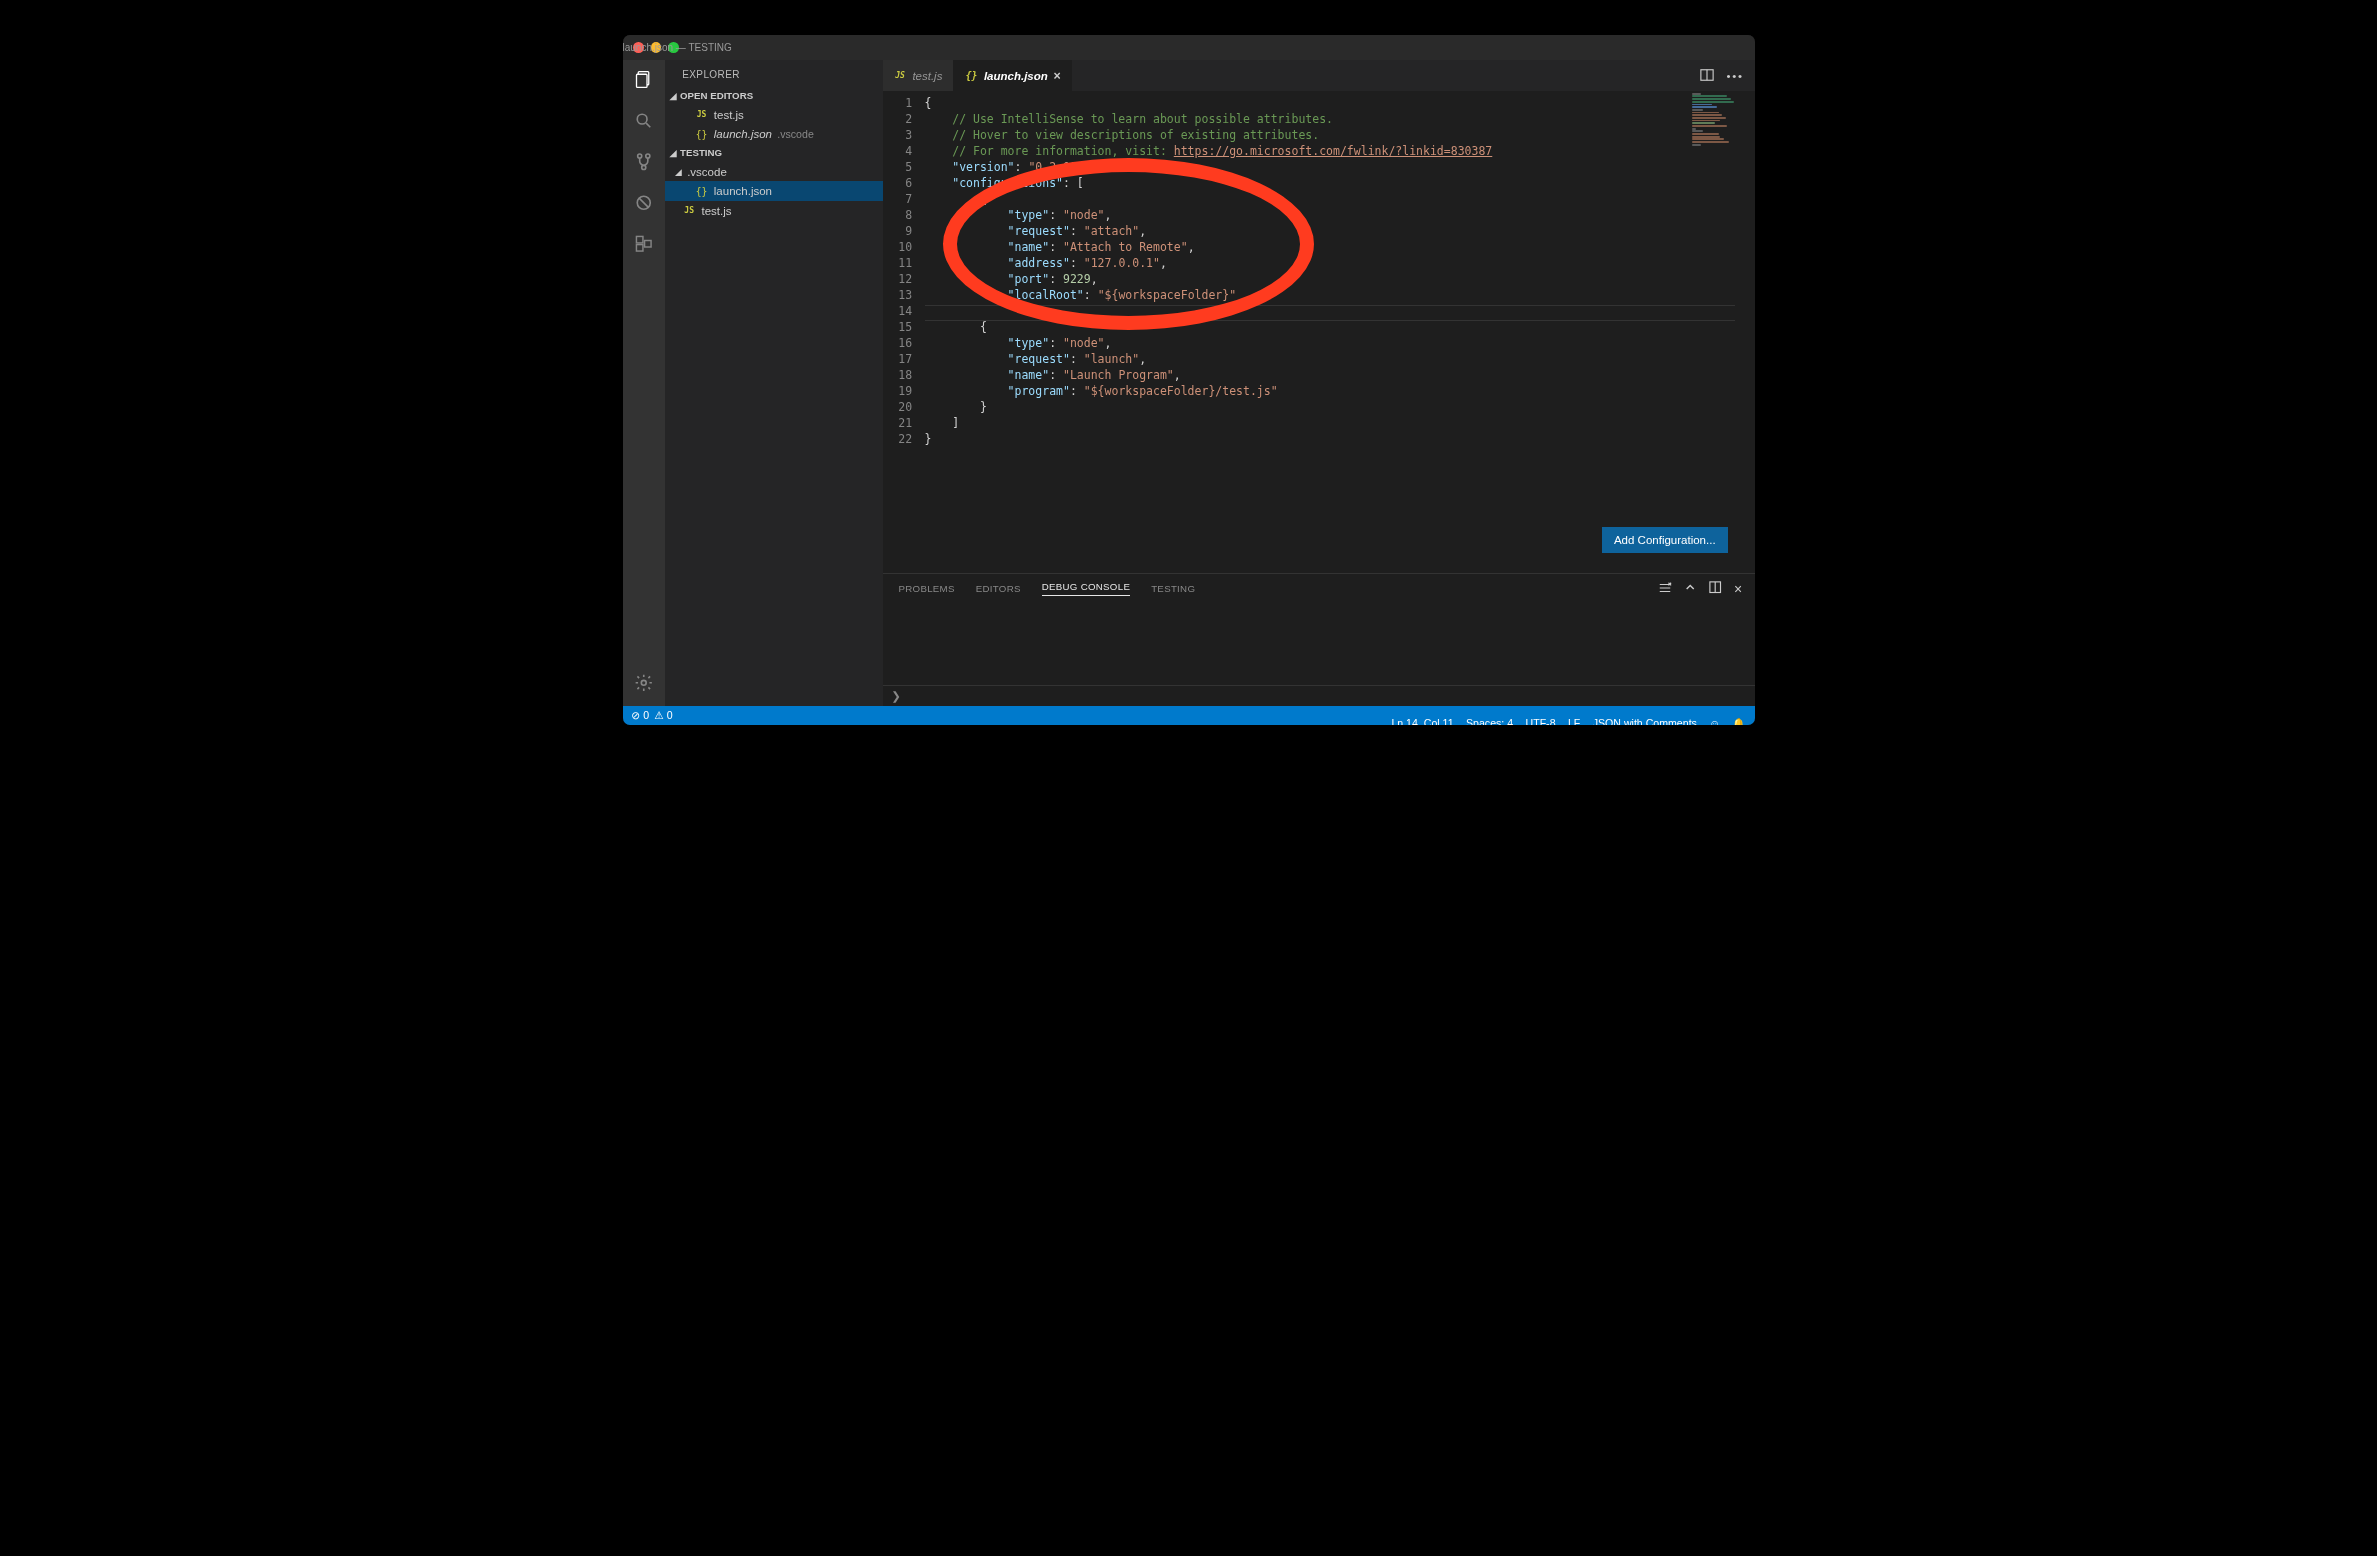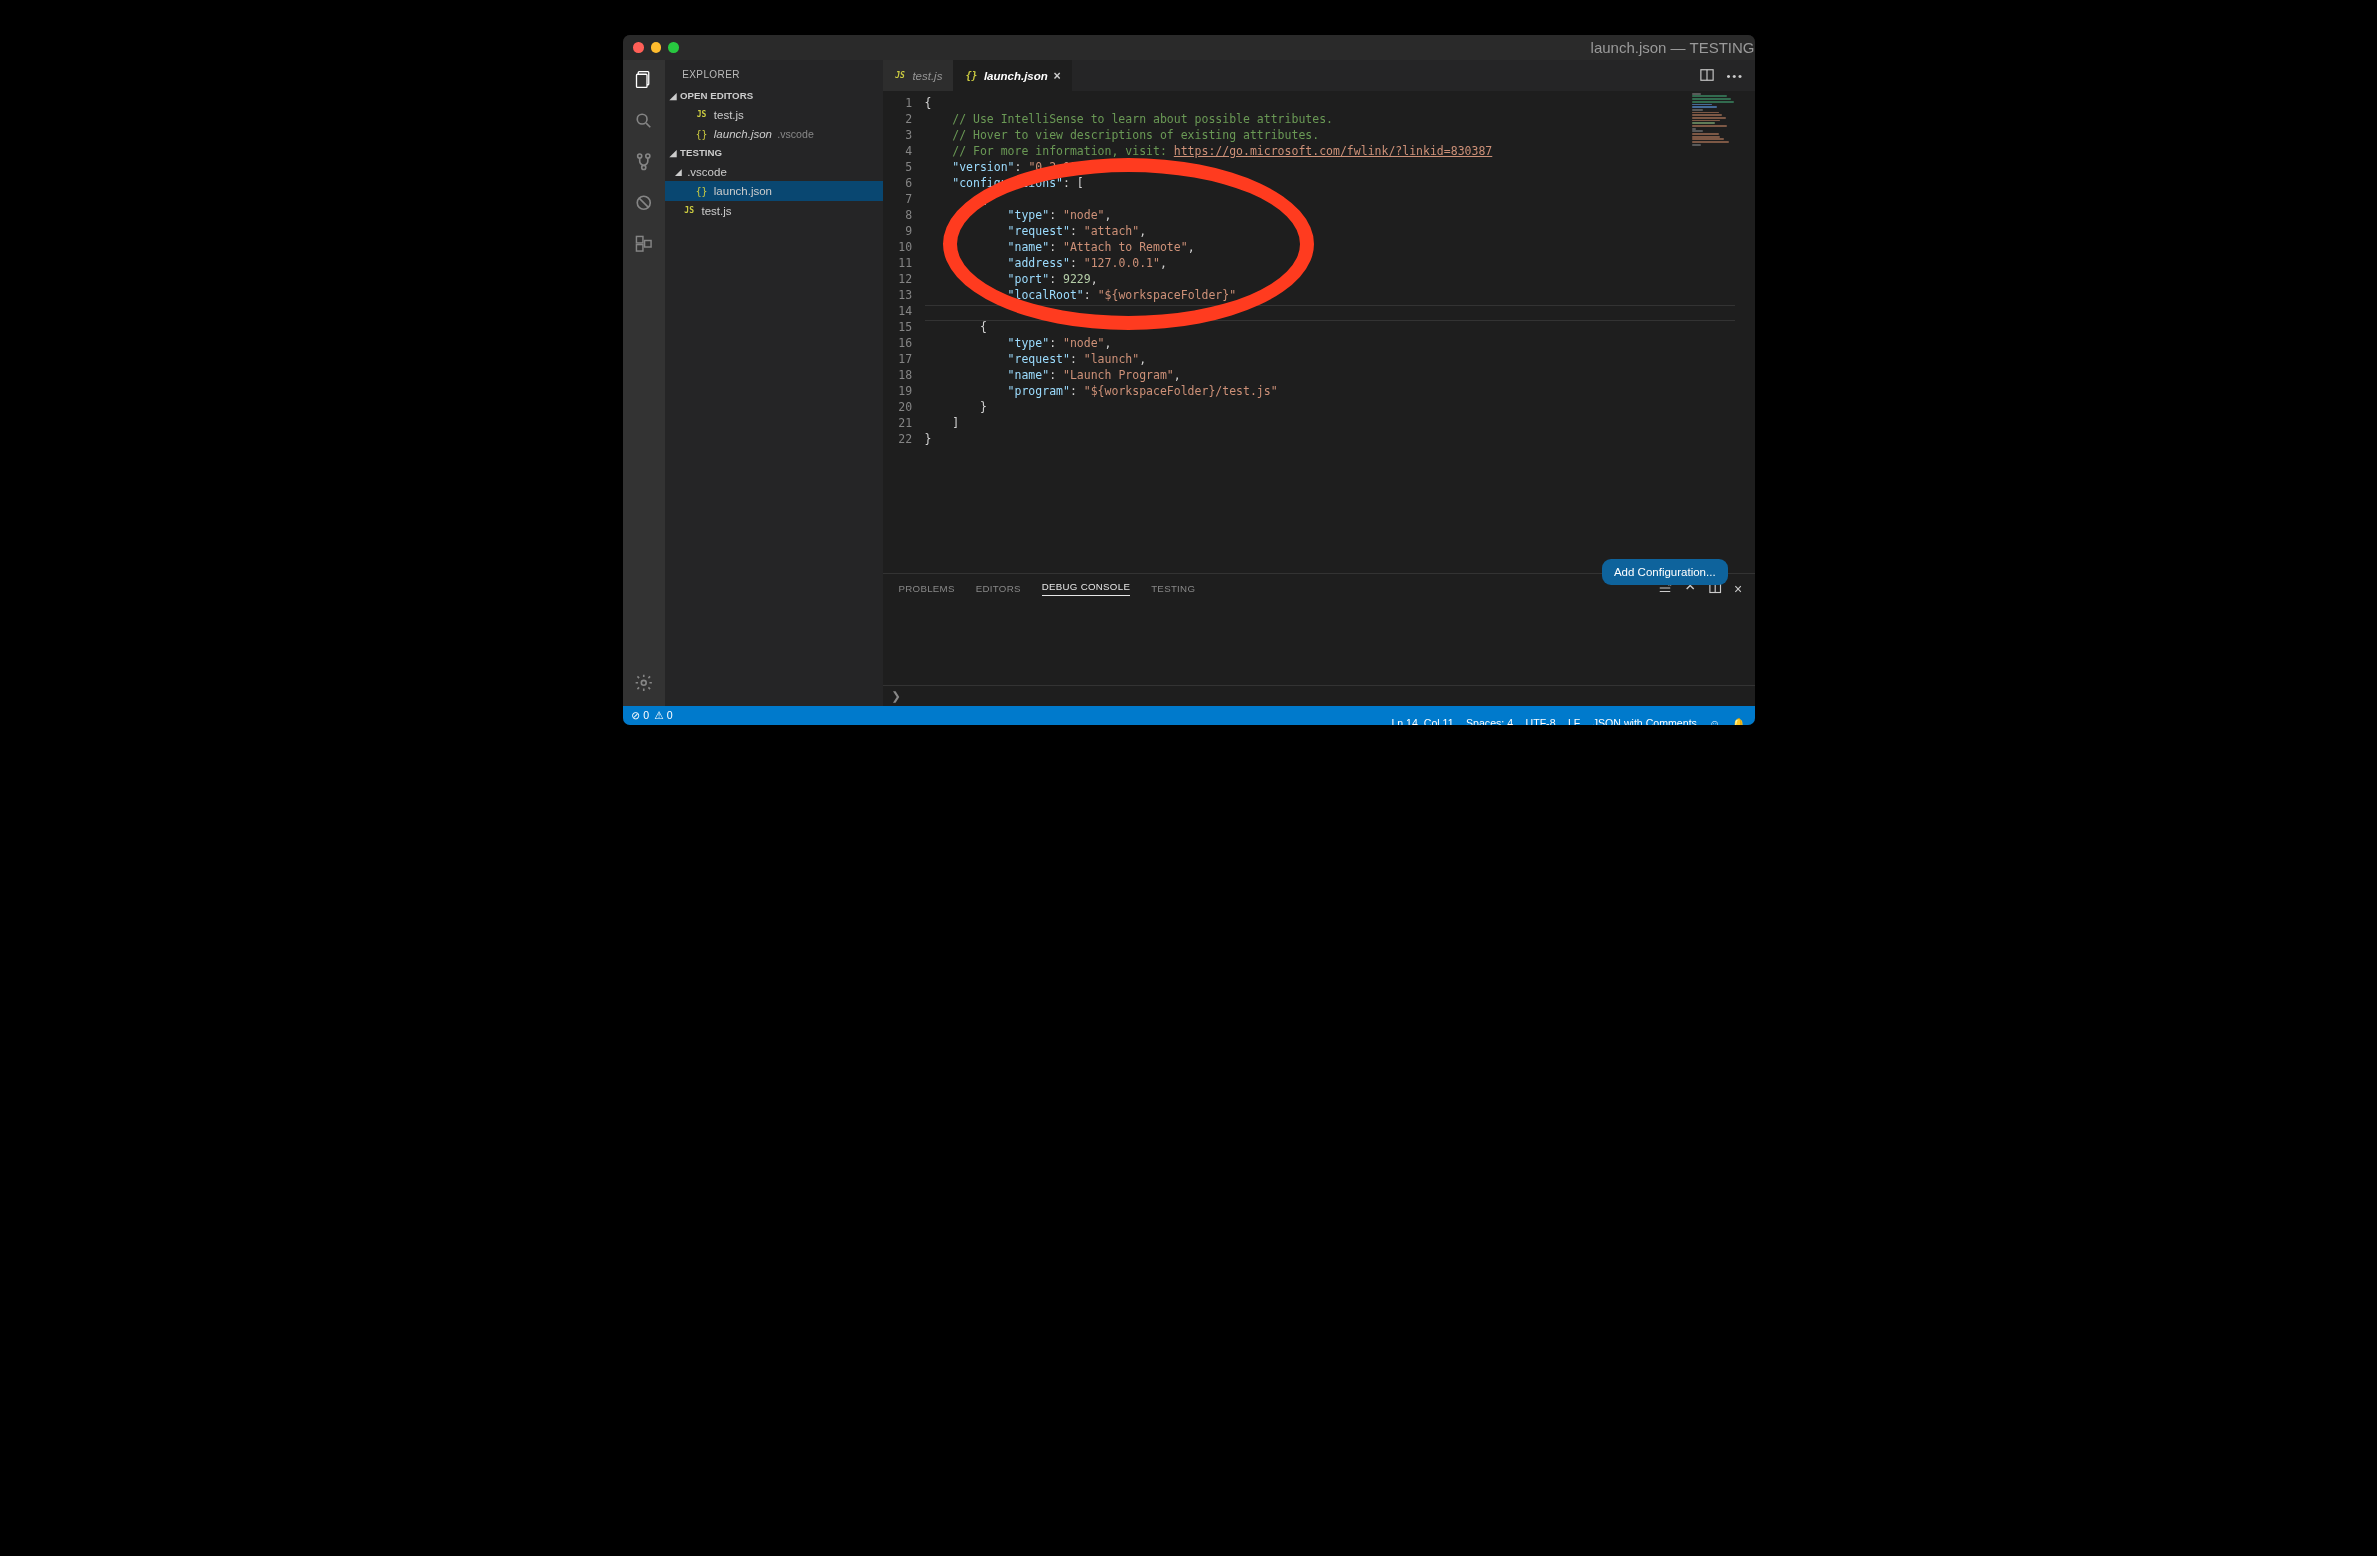--- a/index.html
+++ b/index.html
@@ -36,23 +36,23 @@
   gap: 7px;
   padding-left: 10.6px;
 }
 .dot { width: 10.6px; height: 10.6px; border-radius: 50%; }
 .dot.r { background: #ff5f57; }
 .dot.y { background: #febc2e; }
 .dot.g { background: #28c840; }
 .title-text {
   position: absolute;
   left: 0; right: 0;
-  text-align: right;
+  text-align: left;
   color: #9a9a9a;
-  font-size: 15px;
+  font-size: 10px;
   pointer-events: none;
 }
 .body {
   flex: 1;
   display: flex;
   min-height: 0;
 }
 .activitybar {
   width: 42px;
   background: #333333;
@@ -434,21 +434,21 @@
           <div class="ml" style="width:10.6px;background:#888"></div>
           <div class="ml" style="width:26.5px;background:#c86"></div>
           <div class="ml" style="width:28px;background:#c86"></div>
           <div class="ml" style="width:32px;background:#c86"></div>
           <div class="ml" style="width:37px;background:#c86"></div>
           <div class="ml" style="width:8.8px;background:#888"></div>
         </div>
 
         <div class="annot-oval" style="left:60px; top:67px; width:371px; height:172px;"></div>
 
-        <div class="add-config-btn" style="right:26.5px; top:468px;border-radius:9px;">Add Configuration...</div>
+        <div class="add-config-btn" style="right:26.5px; top:436px;">Add Configuration...</div>
       </div>
 
       <div class="panel">
         <div class="panel-tabs">
           <span class="panel-tab">PROBLEMS</span>
           <span class="panel-tab">EDITORS</span>
           <span class="panel-tab active">DEBUG CONSOLE</span>
           <span class="panel-tab">TESTING</span>
           <div class="panel-right">
             <span>

